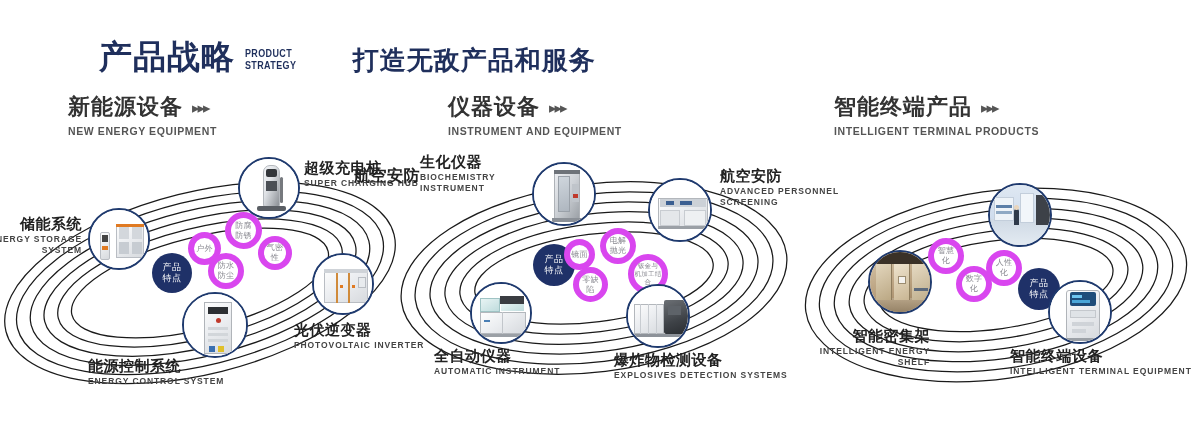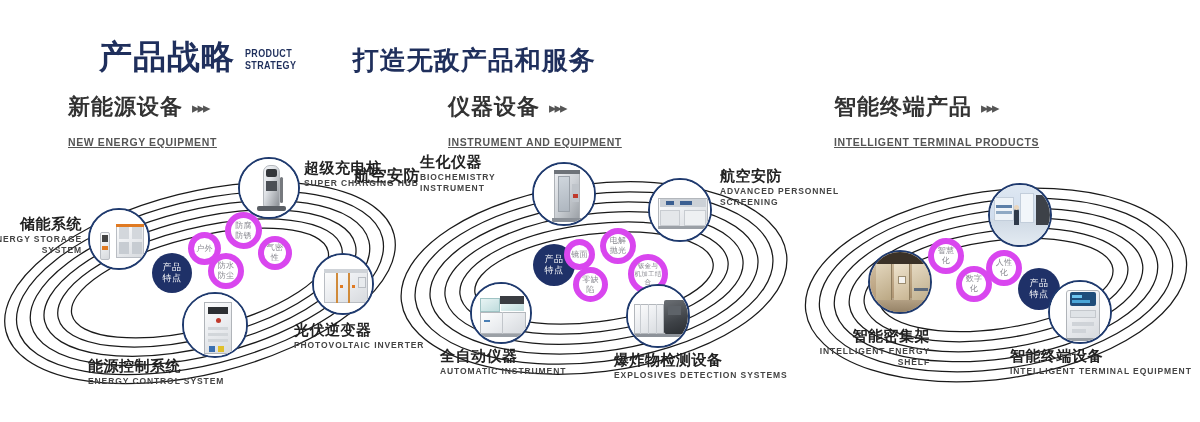--- a/index.html
+++ b/index.html
@@ -32,21 +32,21 @@
   }
 
   
   .sect{position:absolute;}
   .sect .s-cn{
     font-size:22px;font-weight:bold;color:#333;letter-spacing:1px;
     display:flex;align-items:center;line-height:1;
   }
   .sect .arrows{margin-left:9px;color:#555;font-size:15px;letter-spacing:-2px;font-weight:bold;}
   .sect .s-en{
-    margin-top:18px;font-size:10.5px;color:#555;letter-spacing:0.6px;font-weight:600;text-decoration:underline;
+    margin-top:7px;font-size:10.5px;color:#555;letter-spacing:0.6px;font-weight:600;
   }
   #sect-1{left:68px;top:96px;}
   #sect-2{left:448px;top:96px;}
   #sect-3{left:834px;top:96px;}
 
   
   .cluster{position:absolute;top:150px;width:400px;height:250px;}
   #cluster-1{left:0px;}
   #cluster-2{left:398px;}
   #cluster-3{left:800px;}
@@ -299,21 +299,21 @@
       <div class="ph" style="position:relative;background:#fff;">
         <div class="dev teal" style="left:8px;top:14px;width:20px;height:14px;border:1px solid #9fc3c4;"></div>
         <div class="dev" style="left:28px;top:12px;width:24px;height:8px;background:#3a3d42;"></div>
         <div class="dev sheen" style="left:8px;top:28px;width:46px;height:22px;border:1px solid #b3b7bc;"></div>
         <div class="dev" style="left:30px;top:28px;width:1px;height:22px;background:#c2c6cb;"></div>
         <div class="dev" style="left:12px;top:36px;width:6px;height:2px;background:#4a7fb5;"></div>
         <div class="dev" style="left:8px;top:50px;width:46px;height:3px;background:#9ba0a6;"></div>
         <div class="dev teal" style="left:29px;top:20px;width:23px;height:7px;"></div>
       </div>
     </div>
-    <div class="nlabel" style="left:42px;top:198px;">
+    <div class="nlabel" style="left:36px;top:198px;">
       <div class="n-cn">全自动仪器</div>
       <div class="n-en">AUTOMATIC INSTRUMENT</div>
     </div>
 
     <div class="node" style="left:228px;top:134px;width:64px;height:64px;">
       <div class="ph" style="position:relative;background:#fff;">
         <div class="dev sheen" style="left:6px;top:18px;width:30px;height:30px;border:1px solid #b3b7bc;"></div>
         <div class="dev" style="left:12px;top:18px;width:1px;height:30px;background:#c8ccd1;"></div>
         <div class="dev" style="left:20px;top:18px;width:1px;height:30px;background:#c8ccd1;"></div>
         <div class="dev" style="left:28px;top:18px;width:1px;height:30px;background:#c8ccd1;"></div>

